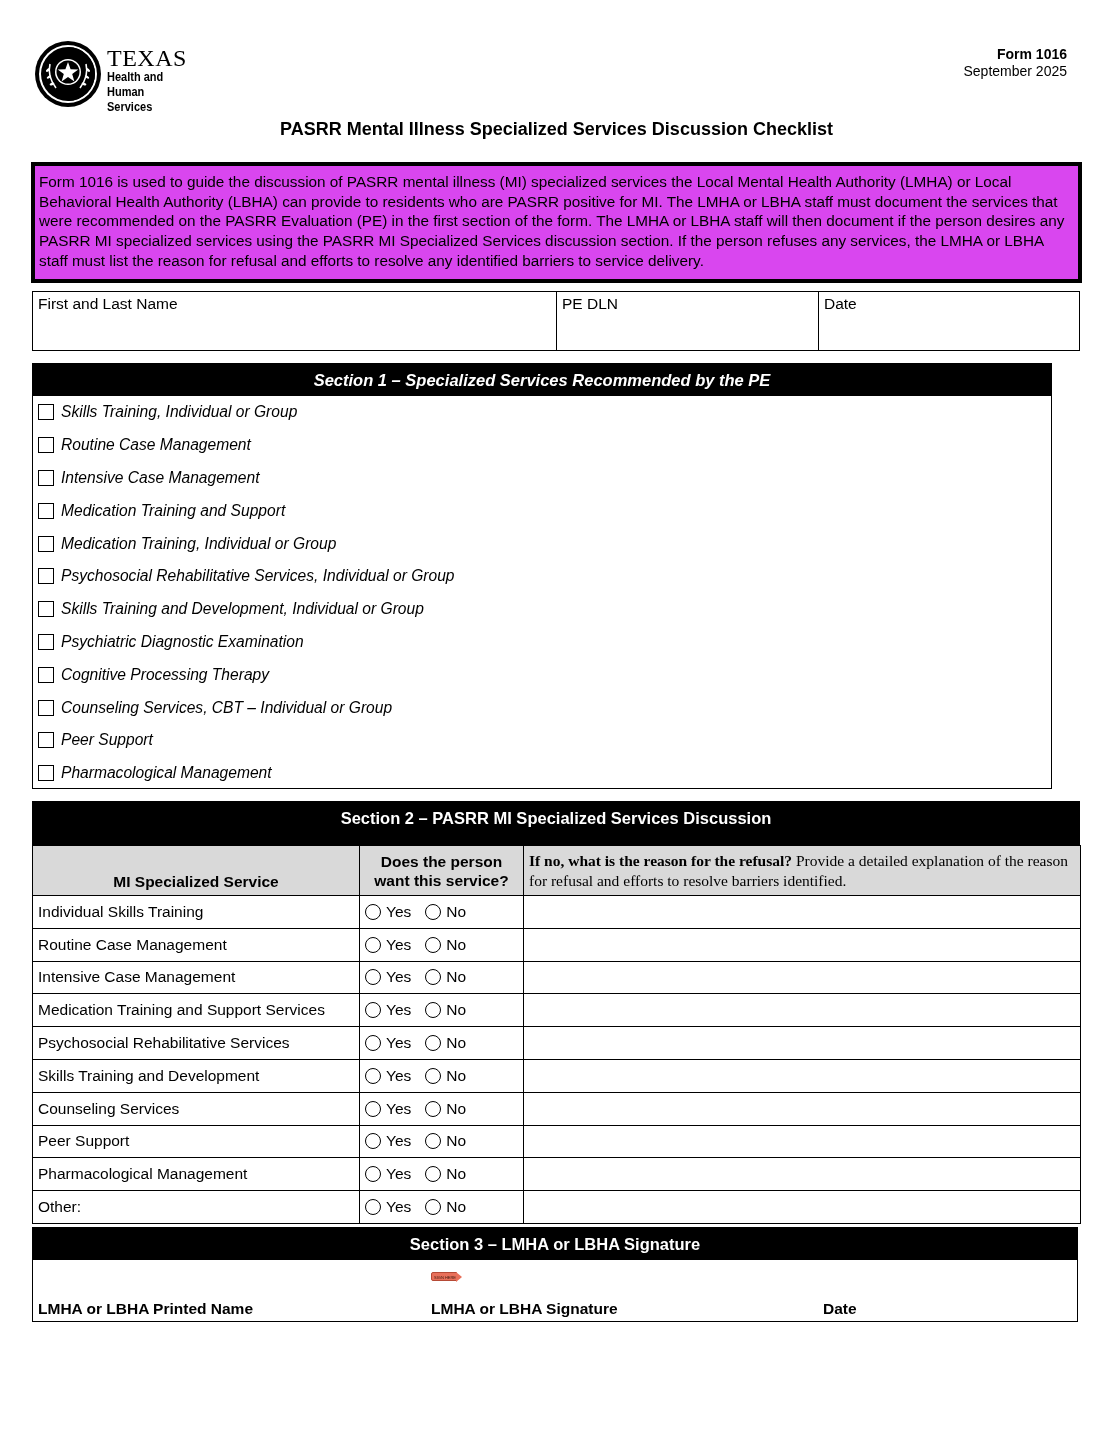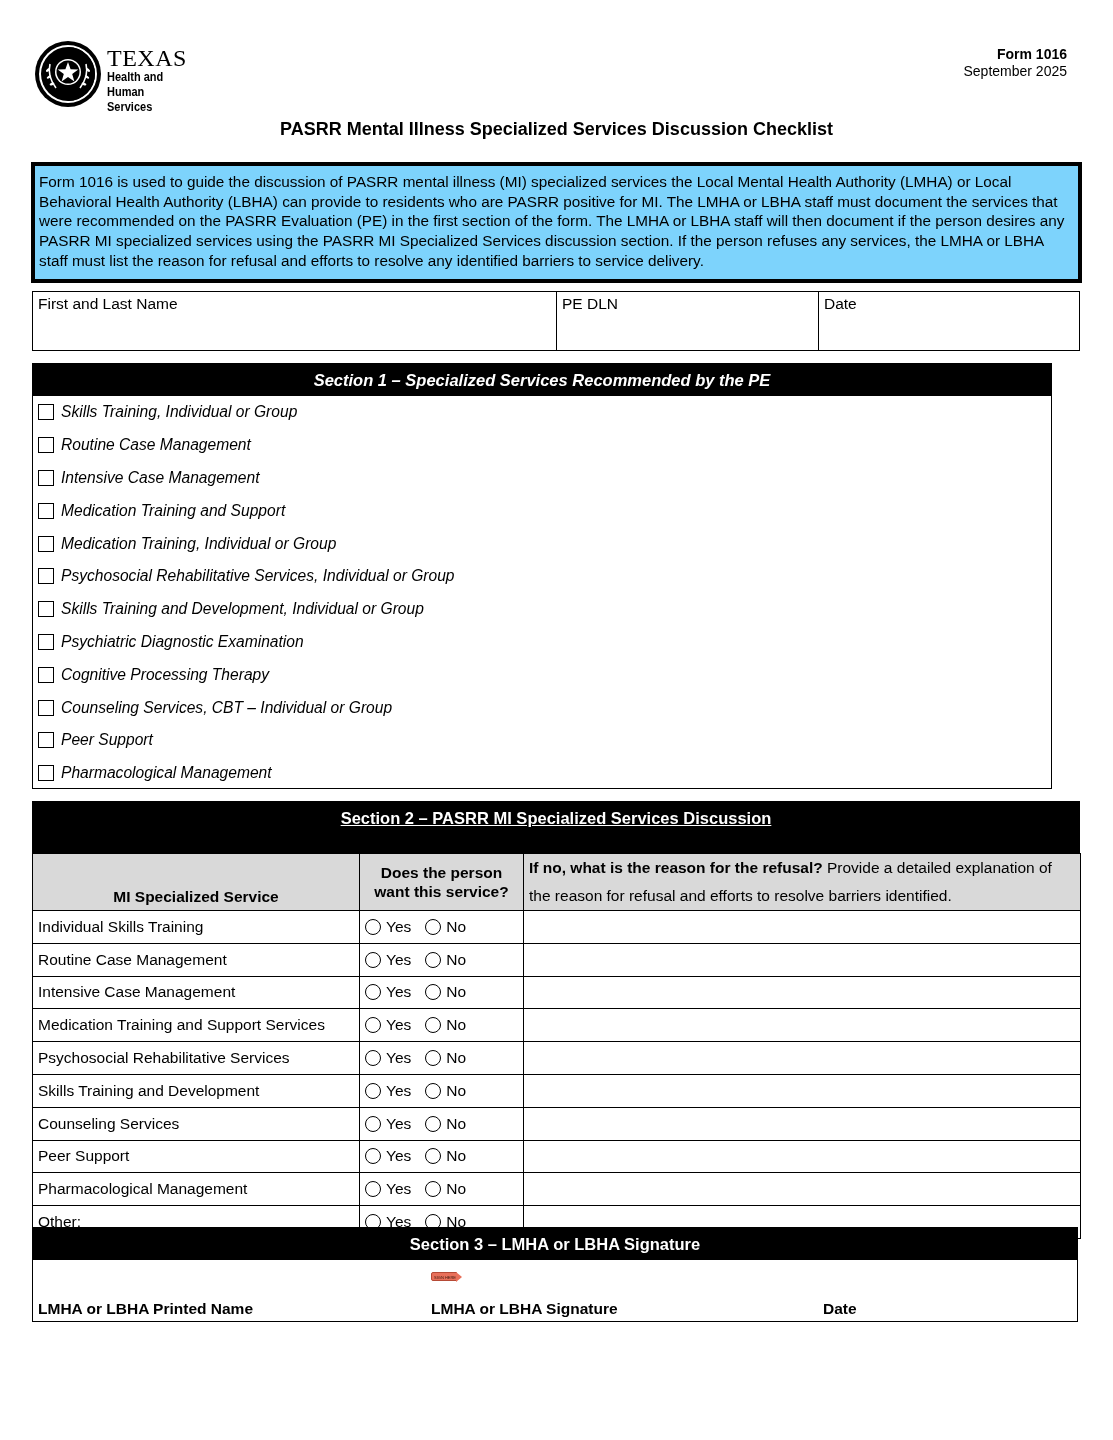--- a/index.html
+++ b/index.html
@@ -15,21 +15,21 @@
   .logo-text { position: absolute; left: 73px; top: 6px; }
   .logo-texas { font-family: "Liberation Serif", serif; font-size: 24px; line-height: 24px; letter-spacing: 0.5px; }
   .logo-sub { font-size: 12.5px; line-height: 15px; font-weight: bold; transform: scaleX(0.88); transform-origin: left; }
   .form-no { right: 46px; top: 46px; text-align: right; font-size: 14px; line-height: 17px; }
   .form-no .num { font-weight: bold; }
   .doc-title { left: 0; width: 1113px; top: 119px; text-align: center; font-size: 18px; font-weight: bold; }
 
   
   .intro {
     left: 31px; top: 162px; width: 1043px; height: 113px;
-    border: 4px solid #000; background: #7dd3fc; box-sizing: content-box;
+    border: 4px solid #000; background: #d946ef; box-sizing: content-box;
   }
   .intro p { margin: 0; padding: 6px 4px 0 4px; font-size: 15.3px; line-height: 19.7px; }
 
   
   .ident {
     left: 32px; top: 291px; width: 1046px; height: 58px; border: 1px solid #000;
     display: flex;
   }
   .ident .cell { border-right: 1px solid #000; padding: 3px 5px; font-size: 15.5px; box-sizing: border-box; }
   .ident .cell:last-child { border-right: none; }
@@ -46,21 +46,21 @@
   .chk-row { height: 32.8px; display: flex; align-items: center; padding-left: 5px; font-size: 15.6px; }
   .chk { width: 16px; height: 16px; border: 1px solid #000; box-sizing: border-box; margin-right: 7px; flex: none; background: #fff; }
 
   
   .sec2 { left: 32px; top: 801px; width: 1048px; }
   table.svc { border-collapse: collapse; width: 1048px; table-layout: fixed; }
   table.svc td, table.svc th { border: 1px solid #000; font-size: 15.5px; padding: 0 5px; }
   table.svc th { background: #d9d9d9; font-weight: bold; height: 50px; box-sizing: border-box; }
   th.c1 { vertical-align: bottom; padding-bottom: 4px !important; text-align: center; }
   th.c2 { text-align: center; line-height: 19px; }
-  th.c3 { text-align: left; font-weight: normal !important; line-height: 28px; }
+  th.c3 { text-align: left; font-weight: normal !important; line-height: 20px; font-family: Liberation Serif, serif; }
   th.c3 b { font-weight: bold; }
   table.svc td { height: 32.8px; box-sizing: border-box; }
   .radio-grp { display: flex; align-items: center; }
   .radio { width: 16px; height: 16px; border: 1px solid #000; border-radius: 50%; box-sizing: border-box; margin-right: 5px; flex: none; background: #fff; }
   .radio-lbl { margin-right: 14px; }
 
   
   .sec3 { left: 32px; top: 1227px; width: 1046px; height: 95px; border: 1px solid #000; box-sizing: border-box; }
   .sig-label { position: absolute; top: 72px; font-size: 15.5px; font-weight: bold; }
   .sign-tag {
@@ -179,21 +179,21 @@
         <span>Peer Support</span>
       </div>
     <div class="chk-row">
         <span class="chk"></span>
         <span>Pharmacological Management</span>
       </div>
   </div>
 </div>
 
 <div class="abs sec2">
-  <div class="sec-head" style="border:1px solid #000; box-sizing:border-box; height:52px;text-decoration:underline;">Section 2 – PASRR MI Specialized Services Discussion</div>
+  <div class="sec-head" style="border:1px solid #000; box-sizing:border-box; height:44px;">Section 2 – PASRR MI Specialized Services Discussion</div>
   <table class="svc">
     <colgroup>
         <col style="width:327px">
         <col style="width:164px">
         <col style="width:557px">
       </colgroup>
     <tbody>
         <tr>
       <th class="c1">MI Specialized Service</th>
       <th class="c2">

